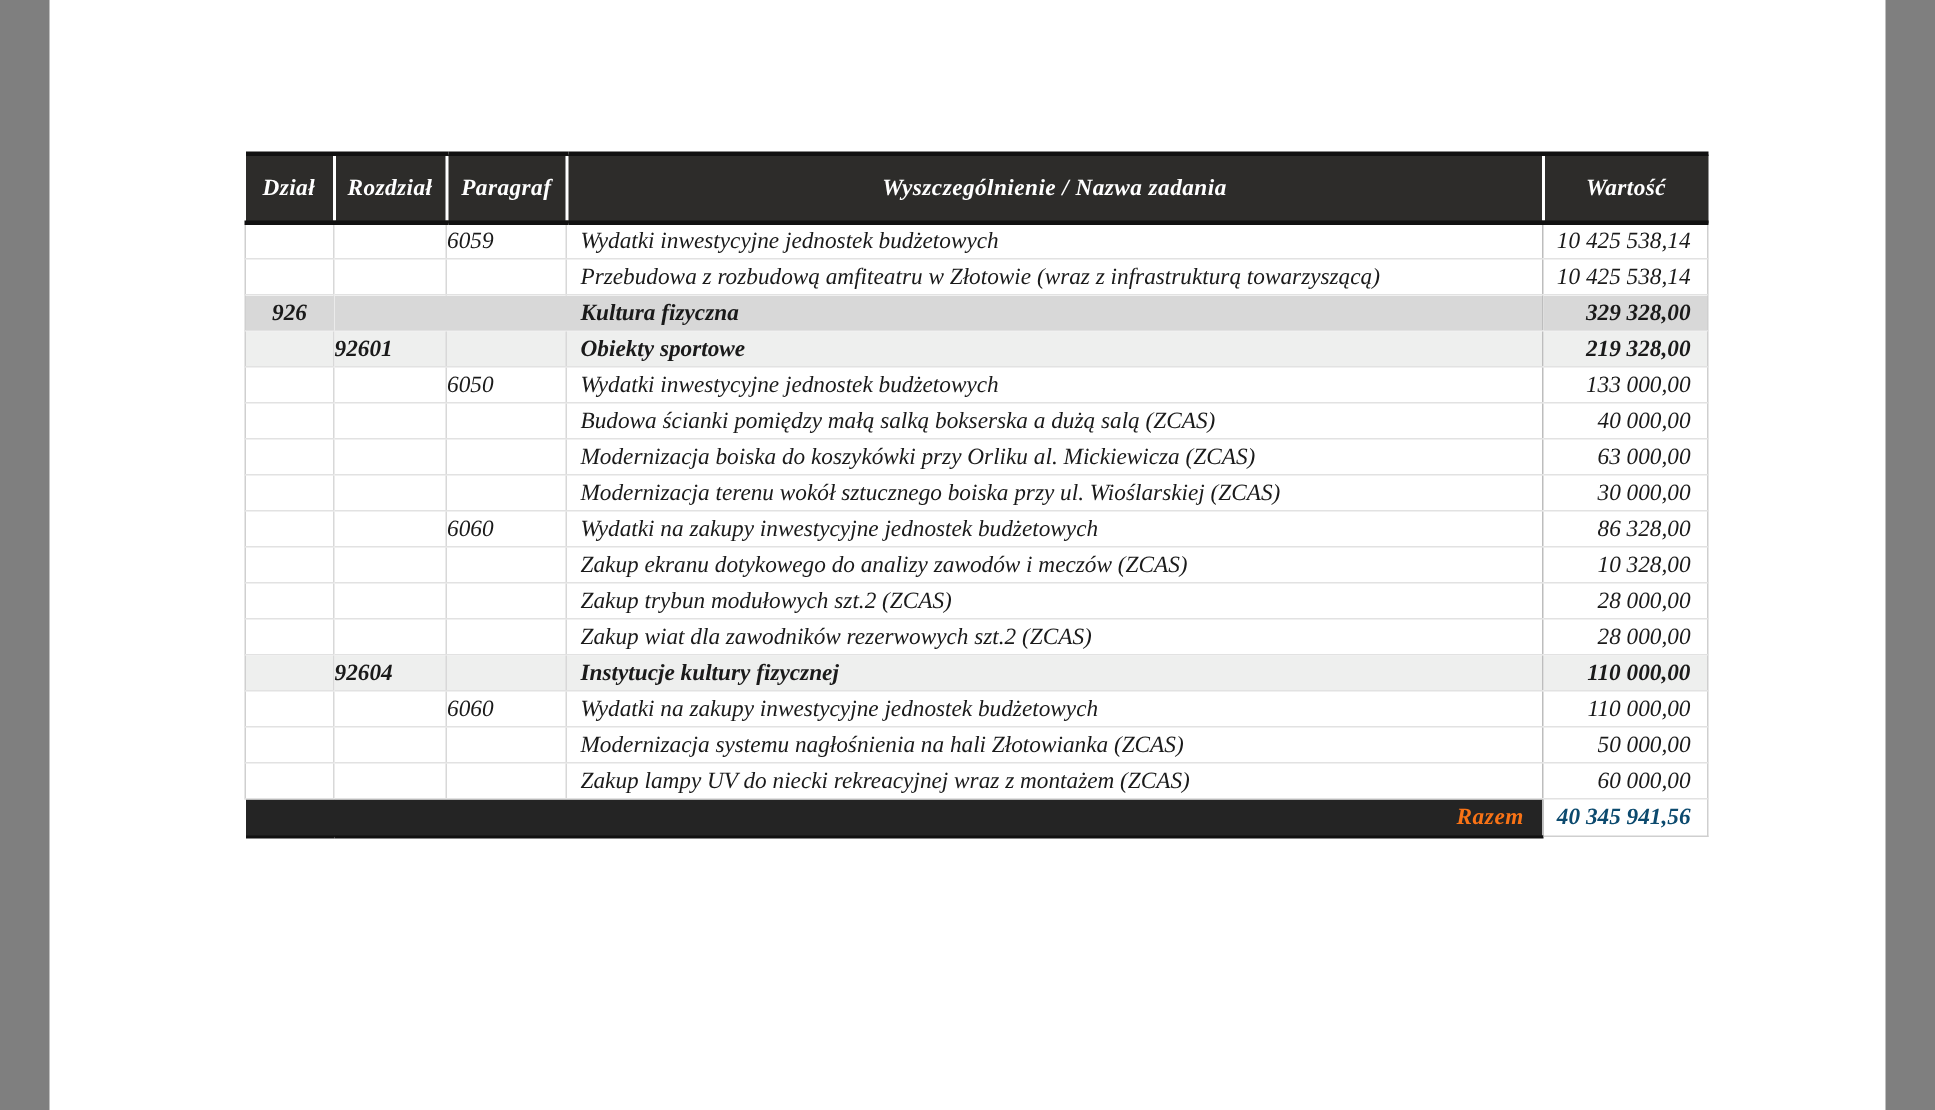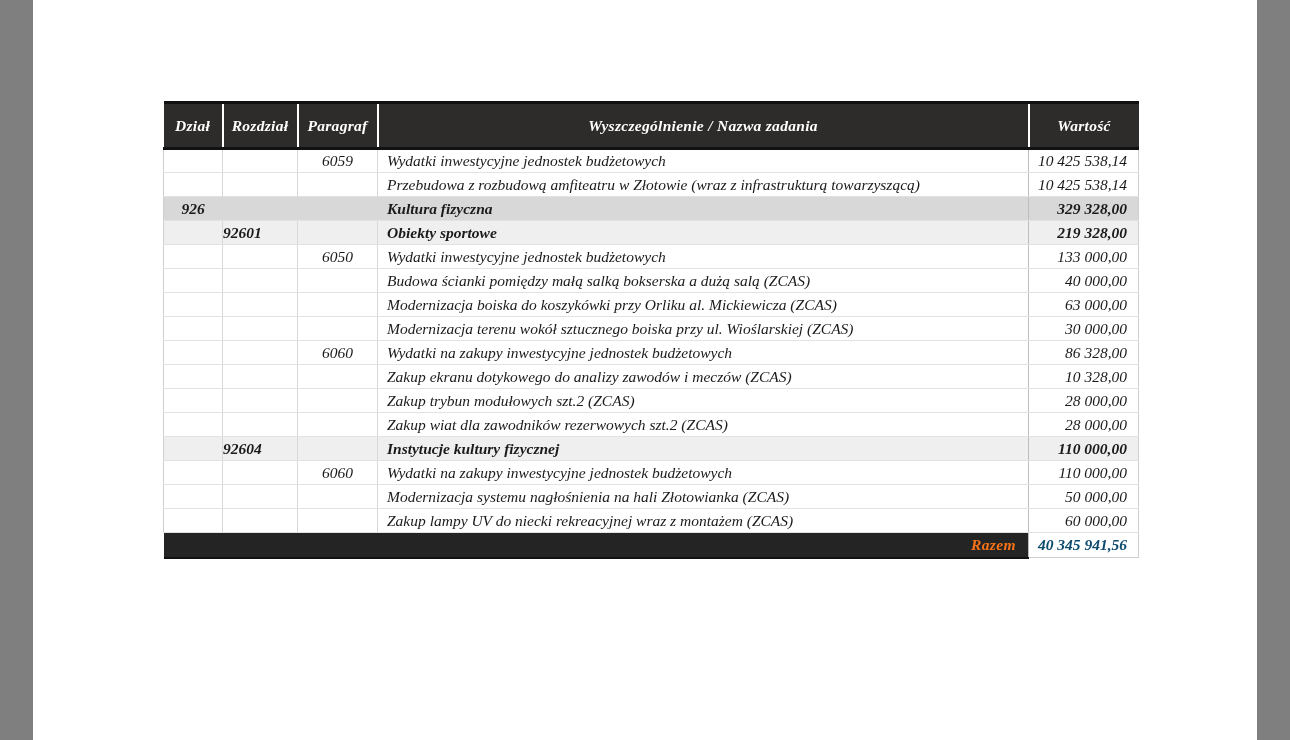--- a/index.html
+++ b/index.html
@@ -45,21 +45,21 @@
     border-bottom: 1px solid #e2e2e2;
     border-left: 1px solid #d8d8d8;
     vertical-align: middle;
     white-space: nowrap;
     overflow: hidden;
   }
   .budget-table tbody td:first-child { border-left: 1px solid #cfcfcf; }
   .budget-table tbody td:last-child  { border-right: 1px solid #cfcfcf; border-left: 1px solid #bdbdbd; }
   .col-dzial    { width: 59px;  text-align: center; font-weight: bold; }
   .col-rozdzial { width: 75px;  text-align: left; font-weight: bold; }
-  .col-paragraf { width: 80px;  text-align: center; }
+  .col-paragraf { width: 80px;  text-align: left; }
   .col-name     { width: 651px; text-align: left;  padding-left: 9px; }
   .col-value    { width: 110px; text-align: right; padding-right: 11px; margin-left: 36px; }
   tr.row-dzial td    { background: #d8d8d8; font-weight: bold; }
   tr.row-rozdzial td { background: #eeefee; font-weight: bold; }
   tr.row-normal td   { background: #ffffff; }
   .budget-table tfoot .razem-cell {
     background: #242424;
     color: #f97316;
     font-weight: bold;
     text-align: right;

